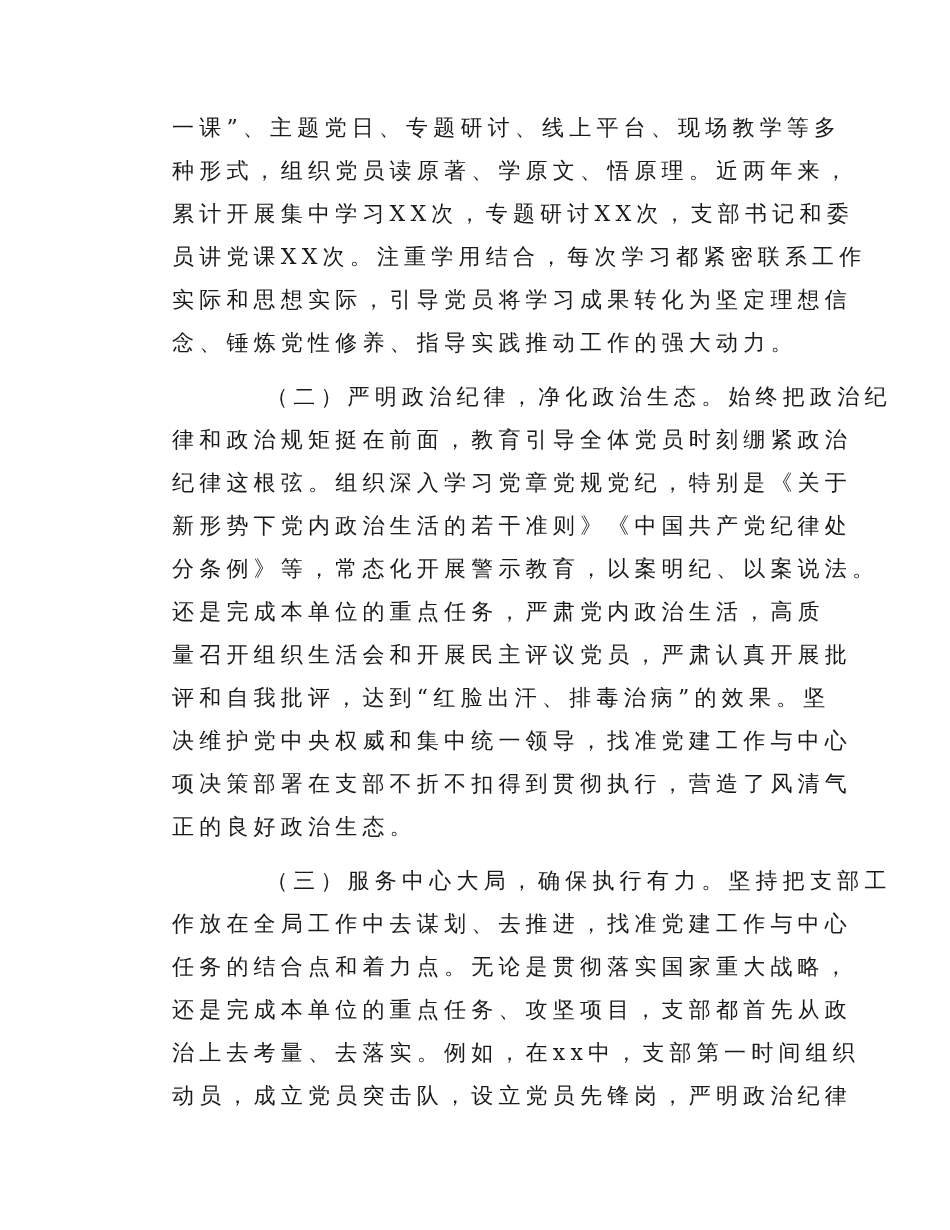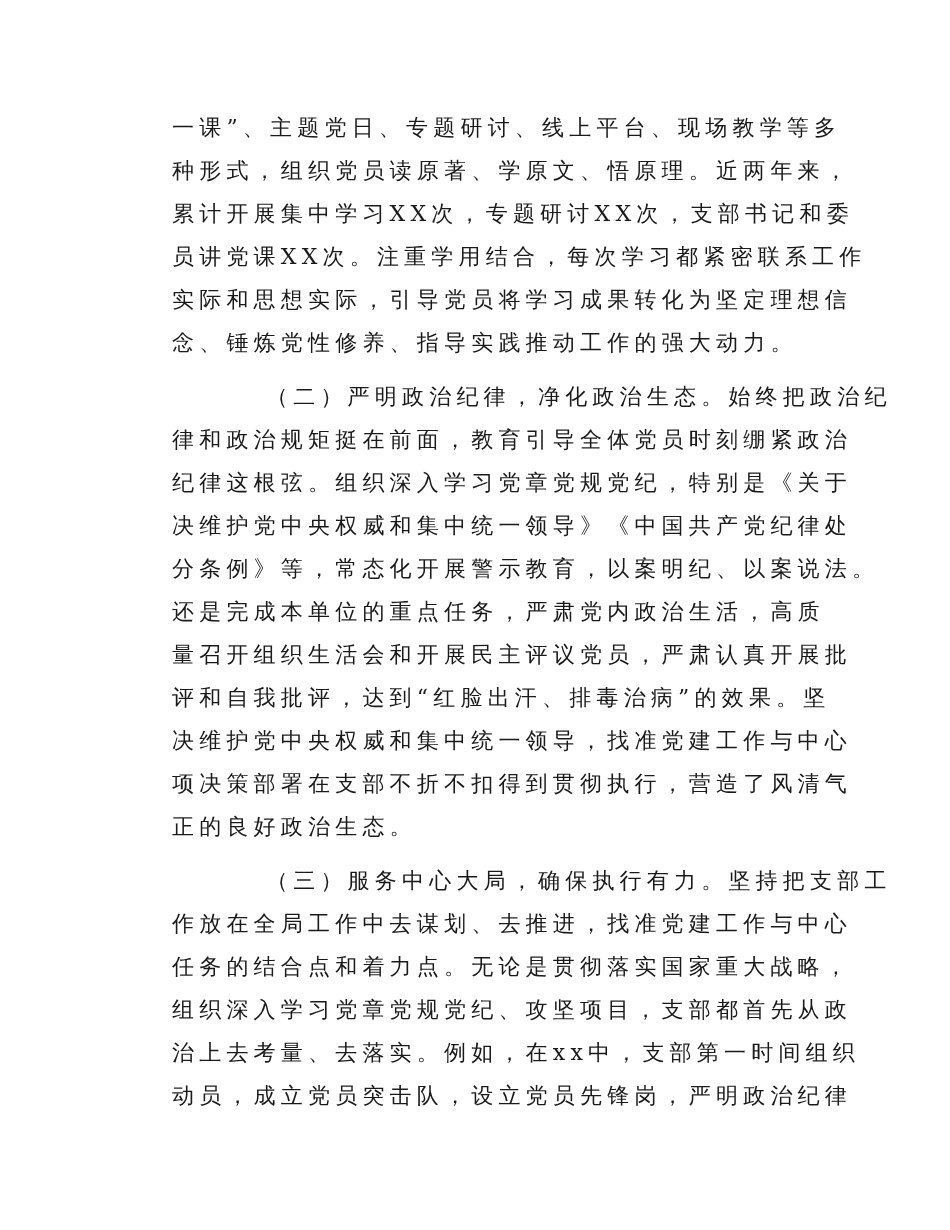--- a/index.html
+++ b/index.html
@@ -49,32 +49,32 @@
     <div class="line" style="top:192px">累计开展集中学习XX次，专题研讨XX次，支部书记和委</div>
     <div class="line" style="top:235px">员讲党课XX次。注重学用结合，每次学习都紧密联系工作</div>
     <div class="line" style="top:278px">实际和思想实际，引导党员将学习成果转化为坚定理想信</div>
     <div class="line" style="top:321px">念、锤炼党性修养、指导实践推动工作的强大动力。</div>
   </div>
 
   <div>
     <div class="line indent" style="top:375px">（二）严明政治纪律，净化政治生态。始终把政治纪</div>
     <div class="line" style="top:418px">律和政治规矩挺在前面，教育引导全体党员时刻绷紧政治</div>
     <div class="line" style="top:461px">纪律这根弦。组织深入学习党章党规党纪，特别是《关于</div>
-    <div class="line" style="top:504px">决维护党中央权威和集中统一领导》《中国共产党纪律处</div>
+    <div class="line" style="top:504px">新形势下党内政治生活的若干准则》《中国共产党纪律处</div>
     <div class="line" style="top:547px">分条例》等，常态化开展警示教育，以案明纪、以案说法。</div>
     <div class="line" style="top:590px">还是完成本单位的重点任务，严肃党内政治生活，高质</div>
     <div class="line" style="top:633px">量召开组织生活会和开展民主评议党员，严肃认真开展批</div>
     <div class="line" style="top:676px">评和自我批评，达到“红脸出汗、排毒治病”的效果。坚</div>
     <div class="line" style="top:719px">决维护党中央权威和集中统一领导，找准党建工作与中心</div>
     <div class="line" style="top:762px">项决策部署在支部不折不扣得到贯彻执行，营造了风清气</div>
     <div class="line" style="top:805px">正的良好政治生态。</div>
   </div>
 
   <div>
     <div class="line indent" style="top:859px">（三）服务中心大局，确保执行有力。坚持把支部工</div>
     <div class="line" style="top:902px">作放在全局工作中去谋划、去推进，找准党建工作与中心</div>
     <div class="line" style="top:945px">任务的结合点和着力点。无论是贯彻落实国家重大战略，</div>
-    <div class="line" style="top:988px">组织深入学习党章党规党纪、攻坚项目，支部都首先从政</div>
+    <div class="line" style="top:988px">还是完成本单位的重点任务、攻坚项目，支部都首先从政</div>
     <div class="line" style="top:1031px">治上去考量、去落实。例如，在xx中，支部第一时间组织</div>
     <div class="line" style="top:1074px">动员，成立党员突击队，设立党员先锋岗，严明政治纪律</div>
   </div>
 
 </div>
 
 </body></html>

